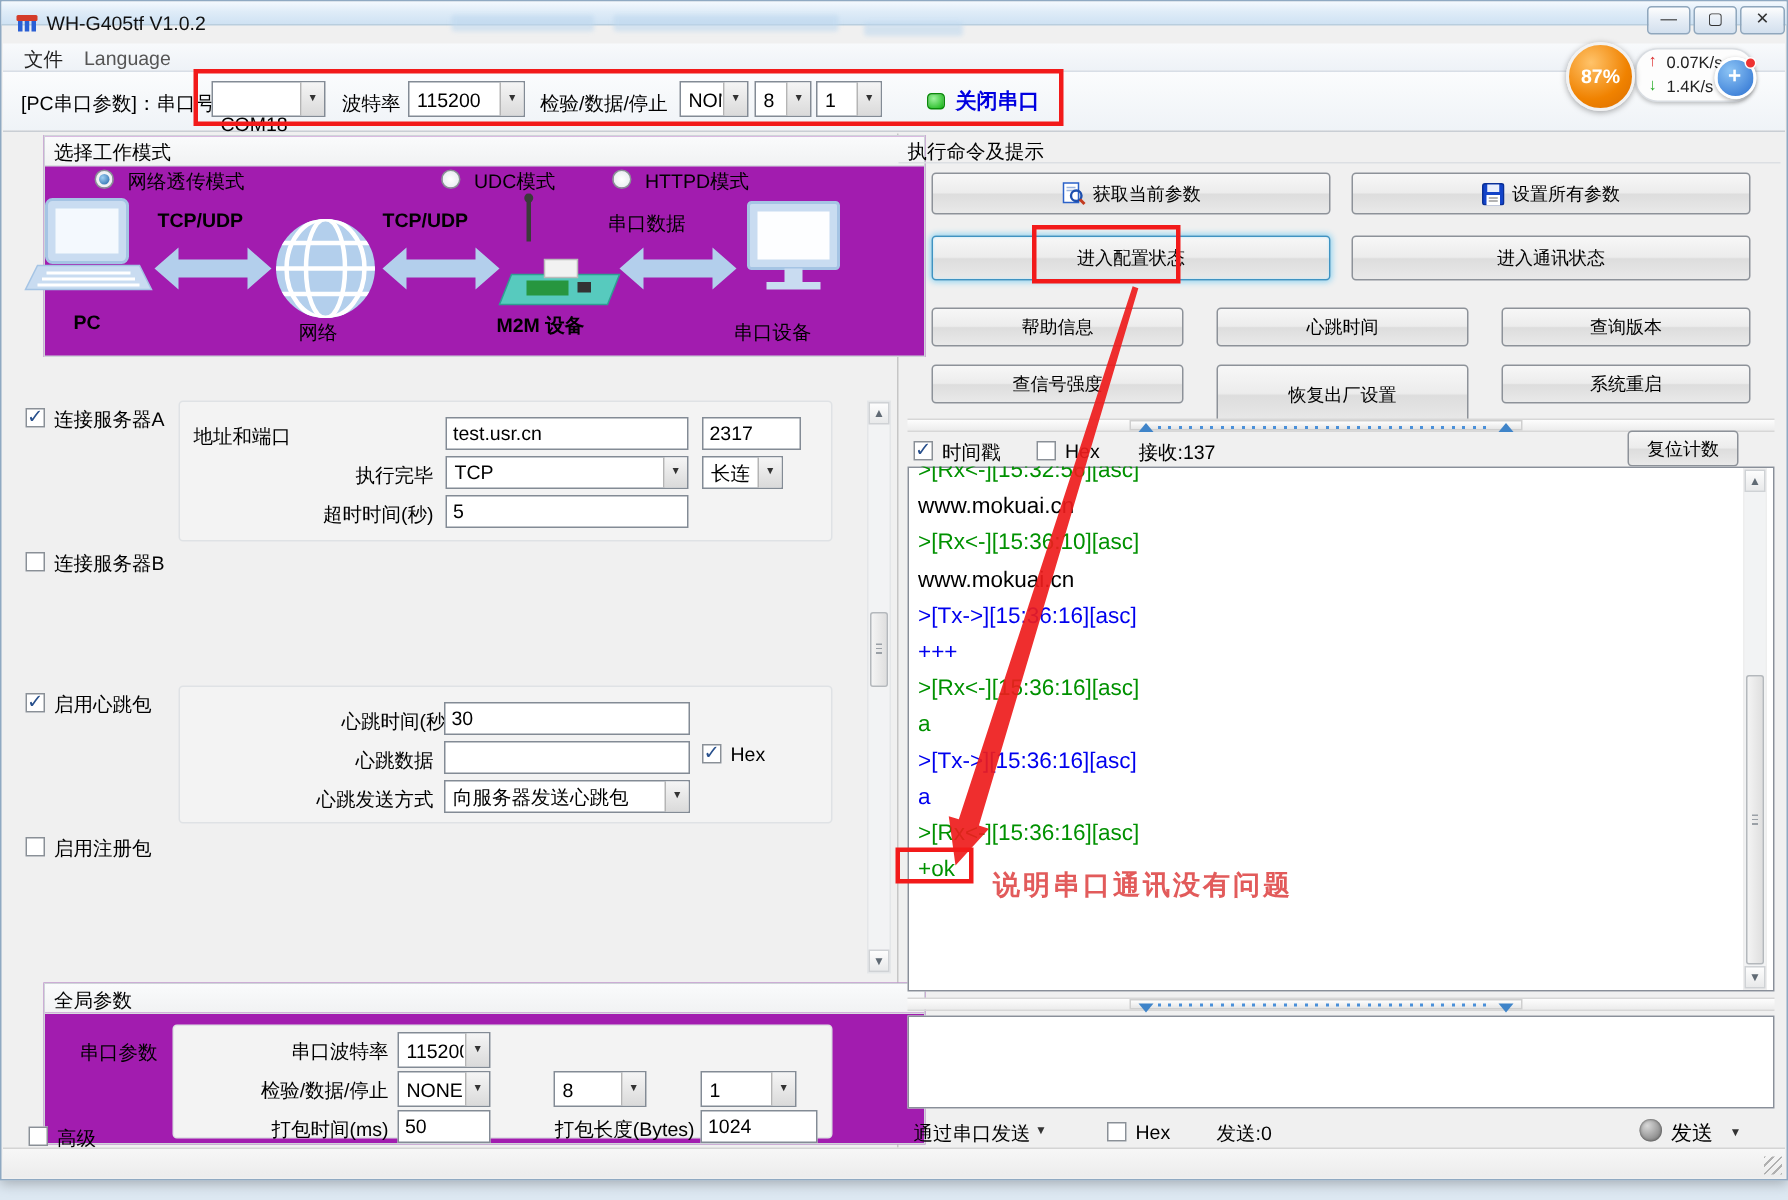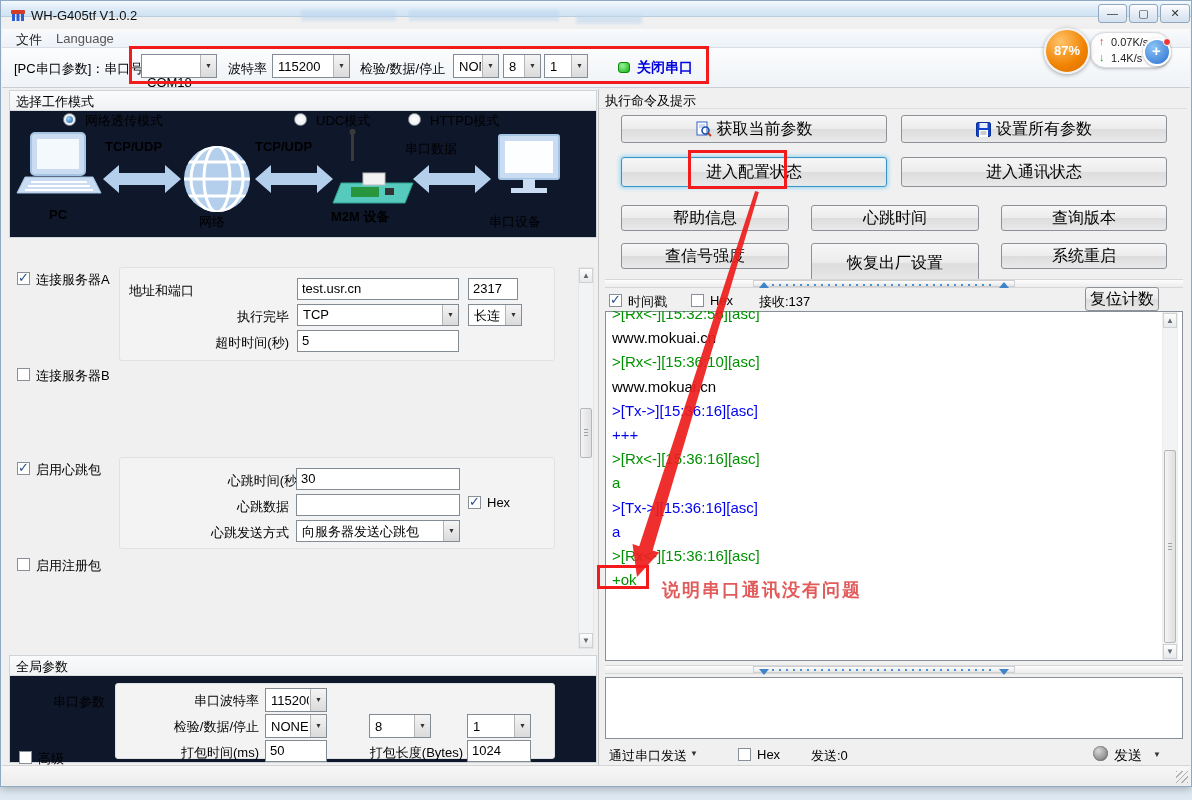--- a/index.html
+++ b/index.html
@@ -24,21 +24,21 @@
   .menuitem { position:absolute; top:2px; font-size:13px; color:#222; }
 
   
   .serialbar { position:absolute; left:1px; right:1px; top:47px; height:40px;
          background:linear-gradient(#fbfcfd,#eff3f7); border-bottom:1px solid #c9ced4; }
 
   
   .panelbg { position:absolute; left:1px; top:87px; right:1px; bottom:21px; background:#f0f0f0; }
   .vdivider { position:absolute; left:597px; top:88px; width:1px; bottom:21px; background:#c6c6c6; }
 
-  .grp { position:absolute; border:1px solid #cfd4d9; background:#0f172a; }
+  .grp { position:absolute; border:1px solid #cfd4d9; background:#a21caf;margin-left:20px; }
   .grp-hd { position:absolute; left:0; top:0; right:0; height:20px; padding:2px 6px; font-size:13px;
          background:linear-gradient(#fafbfc,#f1f2f3); border-bottom:1px solid #d9dde1; }
 
   .inpanel { position:absolute; border:1px solid #dfe2e5; border-radius:3px; background:#f3f3f3; }
 
   
   .inp { position:absolute; background:#fff; border:1px solid #838b95; font-size:13px; padding:2px 4px;
          overflow:hidden; white-space:nowrap; }
   .combo { position:absolute; background:#fff; border:1px solid #838b95; }
   .combo .val { position:absolute; left:5px; top:2px; right:17px; font-size:13px; overflow:hidden; white-space:nowrap; }
@@ -46,21 +46,21 @@
          background:linear-gradient(#f5f5f5,#dadada); border-left:1px solid #b5b5b5;
          font-size:7px; color:#333; text-align:center; line-height:20px; }
   .cb { position:absolute; width:13px; height:13px; background:#fff; border:1px solid #8a9097; }
   .cb.on::after { content:"✓"; position:absolute; left:0px; top:-3px; font-size:13px; font-weight:bold; color:#274f8c; }
   .radio { position:absolute; width:13px; height:13px; border-radius:50%; background:radial-gradient(#fff,#e4e8ec);
          border:1px solid #8a9097; }
   .radio.on::after { content:""; position:absolute; left:2px; top:2px; width:7px; height:7px; border-radius:50%;
          background:radial-gradient(circle at 35% 35%,#9fd0f2,#1f63a8); }
   .btn { position:absolute; display:flex; align-items:center; justify-content:center; gap:5px;
          background:linear-gradient(#f7f7f7,#ececec 48%,#dddddd 52%,#e9e9e9); border:1px solid #8d9299;
-         border-radius:3px; font-size:16px; color:#000; }
+         border-radius:3px; font-size:12px; color:#000; }
   .btn.focus { border:1px solid #3f93c2; box-shadow:0 0 4px 1px #8fd4f2, inset 0 0 2px #bfe8fa; }
 
   
   .sb { position:absolute; width:16px; background:#f2f3f4; border:1px solid #e4e6e8; }
   .sb .ar { position:absolute; left:0; right:0; height:15px; background:linear-gradient(#fdfdfd,#e8e9ea);
          border:1px solid #cfd2d5; color:#606a74; font-size:8px; text-align:center; line-height:13px; }
   .sb .th { position:absolute; left:1px; right:1px; background:linear-gradient(90deg,#f4f4f4,#dfdfdf);
          border:1px solid #b4b8bc; border-radius:2px; }
   .sb .th::after { content:""; position:absolute; left:3px; right:3px; top:50%; height:8px; margin-top:-4px;
          background:repeating-linear-gradient(#9aa0a6 0 1px, transparent 1px 3px); }
@@ -214,21 +214,21 @@
   <span class="txt" style="left:48px;top:206px;font-weight:bold;">PC</span>
   <span class="txt" style="left:198px;top:212px;">网络</span>
   <span class="txt" style="left:330px;top:207px;font-weight:bold;">M2M 设备</span>
   <span class="txt" style="left:488px;top:212px;">串口设备</span>
 
   <span class="cb on" style="left:16px;top:271px;"></span>
   <span class="txt" style="left:35px;top:270px;">连接服务器A</span>
   <div class="inpanel" style="left:118px;top:266px;width:436px;height:94px;"></div>
   <span class="txt" style="left:128px;top:281px;width:160px;text-align:left;">地址和端口</span>
   <div class="inp" style="left:296px;top:277px;width:162px;height:22px;">test.usr.cn</div>
-  <div class="inp" style="left:467px;top:277px;width:50px;height:22px;">2317</div>
+  <div class="inp" style="left:467px;top:277px;width:66px;height:22px;">2317</div>
   <span class="txt" style="left:128px;top:307px;width:160px;text-align:right;">执行完毕</span>
   <div class="combo" style="left:296px;top:303px;width:162px;height:22px;">
     <span class="val">TCP</span>
     <span class="dd">▼</span>
   </div>
   <div class="combo" style="left:467px;top:303px;width:54px;height:22px;">
     <span class="val">长连</span>
     <span class="dd">▼</span>
   </div>
   <span class="txt" style="left:128px;top:333px;width:160px;text-align:right;">超时时间(秒)</span>
@@ -280,21 +280,21 @@
     <span class="val" style="top:4px;">8</span>
     <span class="dd" style="line-height:22px;">▼</span>
   </div>
   <div class="combo" style="left:466px;top:713px;width:64px;height:24px;">
     <span class="val" style="top:4px;">1</span>
     <span class="dd" style="line-height:22px;">▼</span>
   </div>
   <span class="txt" style="left:160px;top:743px;width:98px;text-align:right;">打包时间(ms)</span>
   <div class="inp" style="left:264px;top:739px;width:62px;height:22px;">50</div>
   <span class="txt" style="left:362px;top:743px;width:100px;text-align:right;">打包长度(Bytes)</span>
-  <div class="inp" style="left:466px;top:739px;width:64px;height:22px;">1024</div>
+  <div class="inp" style="left:466px;top:739px;width:78px;height:22px;">1024</div>
   <span class="cb" style="left:18px;top:750px;"></span>
   <span class="txt" style="left:37px;top:749px;">高级</span>
 
   <span class="txt" style="left:604px;top:91px;">执行命令及提示</span>
   <div class="abs" style="left:598px;top:107px;width:588px;height:1px;background:#dcdfe3;"></div>
 
   <div class="btn" style="left:620px;top:114px;width:266px;height:28px;">
     <svg width="16" height="16" viewBox="0 0 16 16">
       <rect x="1" y="1" width="10" height="13" fill="#fff" stroke="#2b62c9"></rect>
       <line x1="3" y1="4" x2="9" y2="4" stroke="#9ab4e0"></line>

